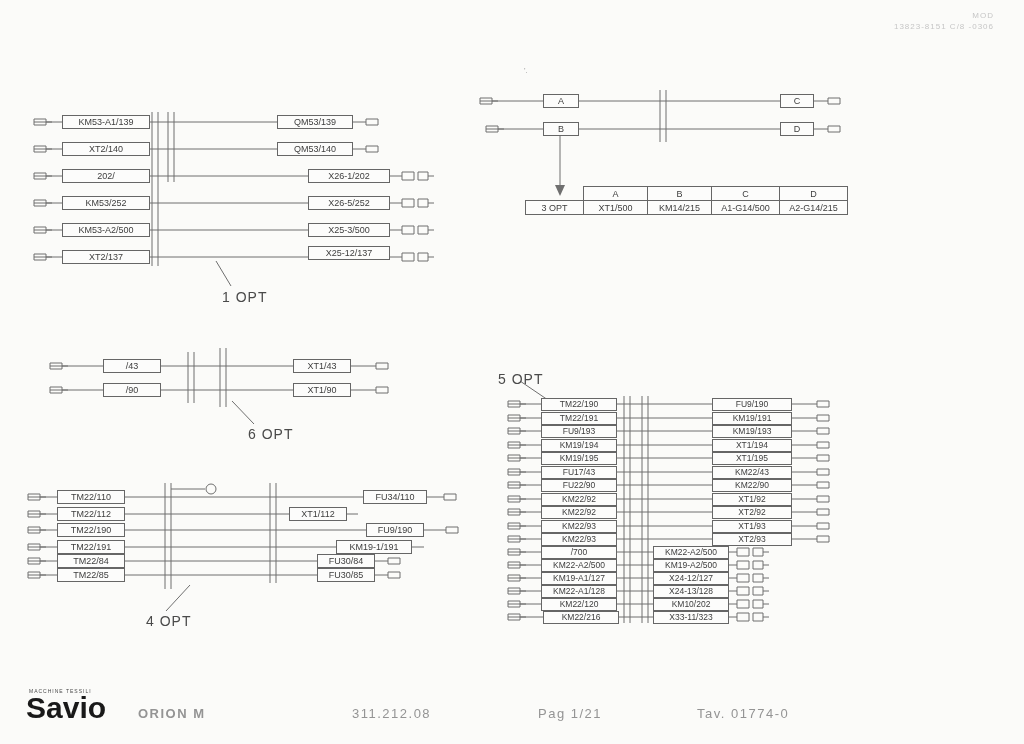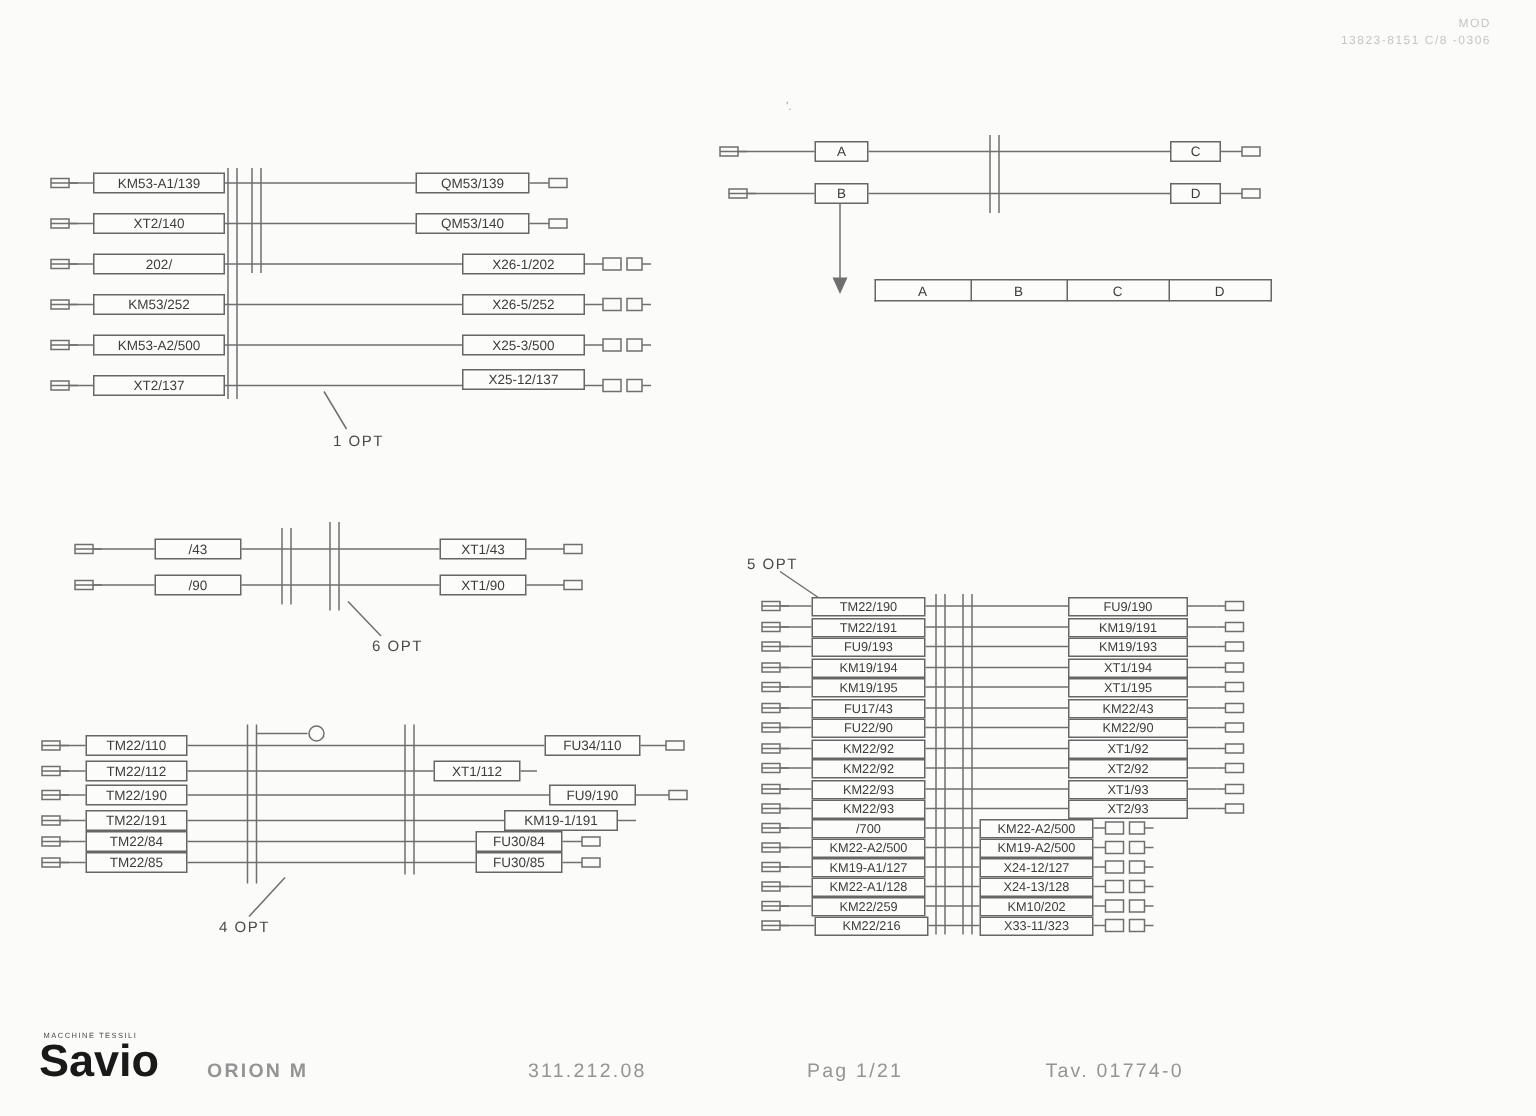--- a/index.html
+++ b/index.html
@@ -1,20 +1,20 @@
 <!DOCTYPE html>
 <html><head>
 <meta charset="utf-8">
 <style>
   html,body{margin:0;padding:0;background:#e9e9e9;}
   .page{position:relative;width:1024px;height:744px;background:#fbfbf9;font-family:"Liberation Sans",sans-serif;overflow:hidden;margin:0 auto;}
   .wires{position:absolute;left:0;top:0;z-index:1;}
   .lbl{position:absolute;height:12px;line-height:12px;border:1px solid #666;background:#fcfcfb;font-size:9px;color:#3d3d3d;text-align:center;white-space:nowrap;overflow:hidden;z-index:2;}
   .lbl.sm{height:11px;line-height:11px;font-size:8.5px;}
-  .opt{position:absolute;font-size:10px;color:#4a4a4a;letter-spacing:1px;z-index:2;}
+  .opt{position:absolute;font-size:14px;color:#4a4a4a;letter-spacing:1px;z-index:2;}
   .tbl{position:absolute;left:525px;top:186px;border-collapse:collapse;z-index:2;table-layout:fixed;}
   .tbl td{border:1px solid #666;font-size:9px;color:#3d3d3d;text-align:center;height:13px;padding:0 2px;background:#fcfcfb;overflow:hidden;white-space:nowrap;}
   .tbl td.blank{border:none;background:transparent;}
   .stamp{position:absolute;right:30px;top:10px;font-size:8px;color:#c6c6c6;line-height:11px;letter-spacing:1px;text-align:right;z-index:2;}
   .noise{position:absolute;font-size:8px;color:#9a9a9a;z-index:2;}
   .fbrand{position:absolute;left:26px;top:688px;z-index:2;}
   .fbrand .sub{font-size:5px;color:#4a4a4a;letter-spacing:1px;margin-left:3px;}
   .fbrand .name{font-size:30px;font-weight:800;color:#191919;line-height:28px;}
   .ftext{position:absolute;font-size:13px;color:#949494;letter-spacing:1.5px;z-index:2;}
 </style>
@@ -196,20 +196,27 @@
         <col style="width:68px">
       </colgroup>
     <tbody>
         <tr>
       <td class="blank"></td>
       <td>A</td>
       <td>B</td>
       <td>C</td>
       <td>D</td>
     </tr>
+    <tr>
+      <td>3 OPT</td>
+      <td>XT1/500</td>
+      <td>KM14/215</td>
+      <td>A1-G14/500</td>
+      <td>A2-G14/215</td>
+    </tr>
   </tbody>
     </table>
 
   <div class="lbl" style="left:103px;top:359px;width:56px">/43</div>
   <div class="lbl" style="left:103px;top:383px;width:56px">/90</div>
   <div class="lbl" style="left:293px;top:359px;width:56px">XT1/43</div>
   <div class="lbl" style="left:293px;top:383px;width:56px">XT1/90</div>
   <div class="opt" style="left:248px;top:426px">6 OPT</div>
 
   <div class="lbl" style="left:57px;top:490px;width:66px">TM22/110</div>
@@ -246,21 +253,21 @@
   <div class="lbl sm" style="left:712px;top:479px;width:78px">KM22/90</div>
   <div class="lbl sm" style="left:712px;top:493px;width:78px">XT1/92</div>
   <div class="lbl sm" style="left:712px;top:506px;width:78px">XT2/92</div>
   <div class="lbl sm" style="left:712px;top:520px;width:78px">XT1/93</div>
   <div class="lbl sm" style="left:712px;top:533px;width:78px">XT2/93</div>
 
   <div class="lbl sm" style="left:541px;top:546px;width:74px">/700</div>
   <div class="lbl sm" style="left:541px;top:559px;width:74px">KM22-A2/500</div>
   <div class="lbl sm" style="left:541px;top:572px;width:74px">KM19-A1/127</div>
   <div class="lbl sm" style="left:541px;top:585px;width:74px">KM22-A1/128</div>
-  <div class="lbl sm" style="left:541px;top:598px;width:74px">KM22/259</div>
+  <div class="lbl sm" style="left:541px;top:598px;width:74px">KM22/120</div>
   <div class="lbl sm" style="left:543px;top:611px;width:74px">KM22/216</div>
   <div class="lbl sm" style="left:653px;top:546px;width:74px">KM22-A2/500</div>
   <div class="lbl sm" style="left:653px;top:559px;width:74px">KM19-A2/500</div>
   <div class="lbl sm" style="left:653px;top:572px;width:74px">X24-12/127</div>
   <div class="lbl sm" style="left:653px;top:585px;width:74px">X24-13/128</div>
   <div class="lbl sm" style="left:653px;top:598px;width:74px">KM10/202</div>
   <div class="lbl sm" style="left:653px;top:611px;width:74px">X33-11/323</div>
   <div class="opt" style="left:498px;top:371px">5 OPT</div>
 
   <div class="fbrand">

